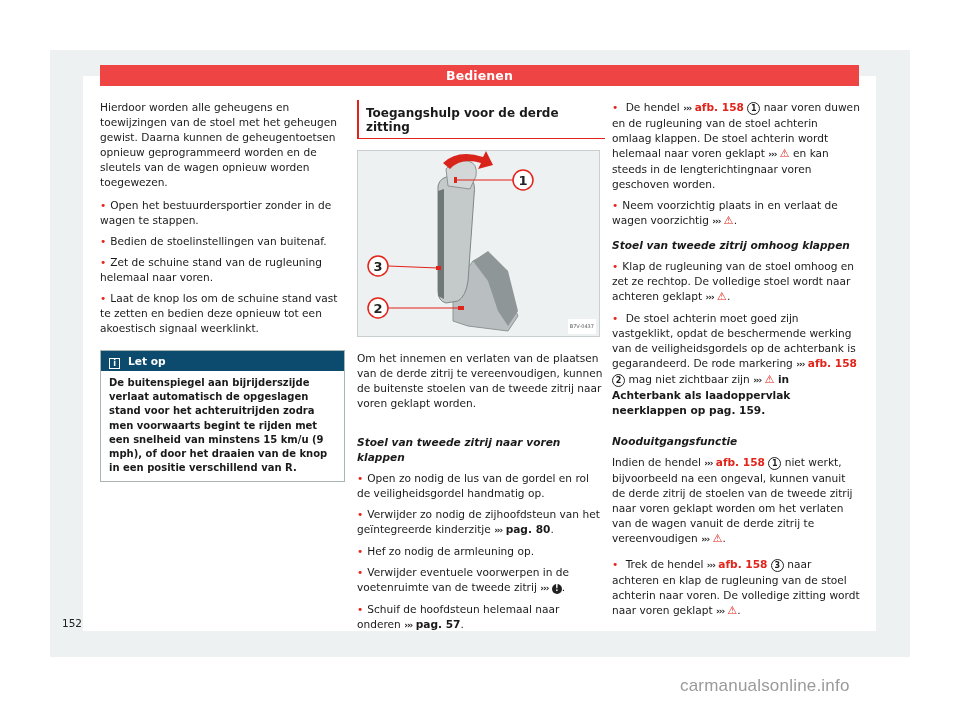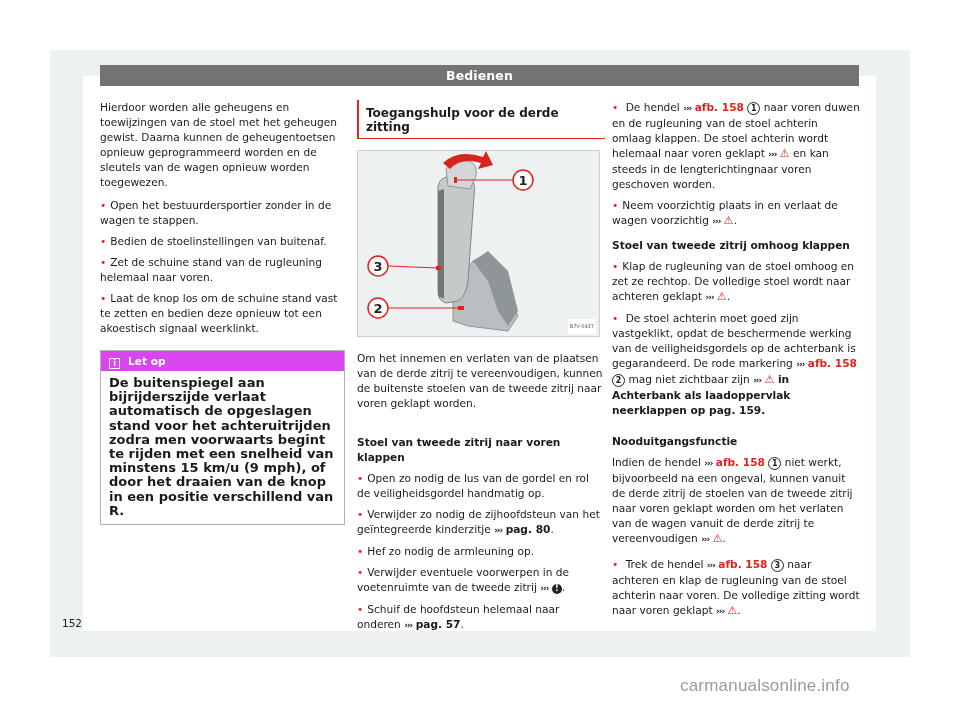--- a/index.html
+++ b/index.html
@@ -10,21 +10,21 @@
   .frame {
     position: absolute; left: 50px; top: 50px; width: 860px; height: 607px;
     background: #edf1f2;
   }
   .sheet {
     position: absolute; left: 83px; top: 76px; width: 793px; height: 555px;
     background: #ffffff;
   }
   .header-bar {
     position: absolute; left: 100px; top: 65px; width: 759px; height: 21px;
-    background: #737373; color: #ffffff; font-weight: bold; font-size: 12.5px;
+    background: #ef4444; color: #ffffff; font-weight: bold; font-size: 12.5px;
     text-align: center; line-height: 21px; letter-spacing: 0.1px;
   }
   .page-num {
     position: absolute; left: 62px; top: 617px; font-size: 10.5px; color: #222;
   }
   .watermark {
     position: absolute; left: 680px; top: 676px; font-size: 17px; color: #9a9a9a;
     font-family: "Liberation Sans", sans-serif; letter-spacing: 0.2px;
   }
   .col { position: absolute; font-size: 10.6px; line-height: 15px; }
@@ -43,33 +43,33 @@
   .warn { color: #e2231a; font-size: 11px; }
   .excl {
     display: inline-block; width: 10px; height: 10px; background: #222; color: #fff;
     border-radius: 50%; font-size: 8px; line-height: 10px; text-align: center; font-weight: bold;
   }
   .section-title {
     font-weight: bold; font-size: 12px; padding: 6px 0 4px 7px;
     border-left: 2px solid #e2231a; border-bottom: 1px solid #e2231a;
     margin-bottom: 11px; line-height: 14px;
   }
-  .subhead { font-weight: bold; margin-bottom: 5px; }
+  .subhead { font-weight: bold; margin-bottom: 5px; font-style: italic; }
   .note-box {
     margin-top: 14px; border: 1px solid #a8b5b4;
   }
   .note-head {
-    background: #d946ef; color: #fff; font-weight: bold; height: 20px; line-height: 20px;
+    background: #0c4a6e; color: #fff; font-weight: bold; height: 20px; line-height: 20px;
     padding-left: 8px; font-size: 10.6px;
   }
   .note-icon {
     display: inline-block; width: 9px; height: 9px; border: 1px solid #fff; font-size: 8px;
     line-height: 9px; text-align: center; margin-right: 8px; vertical-align: -1px;
   }
-  .note-body { padding: 5px 8px 6px 8px; font-weight: bold; font-size: 13px; line-height: 14.2px; }
+  .note-body { padding: 5px 8px 6px 8px; font-weight: bold; font-size: 10px; line-height: 14.2px; }
   .figure {
     border: 1px solid #c9cfd0; width: 241px; margin-bottom: 14px;
   }
   .figure-img { width: 241px; height: 185px; background: #eef1f1; position: relative; }
   .figure-code { position: absolute; right: 3px; bottom: 2px; font-size: 5px; color: #555; background:#fff; padding: 0 2px; }
   .figure-cap { padding: 4px 5px 4px 5px; font-size: 10.3px; line-height: 13.5px; background: #fff; }
 </style>
 </head>
 <body>
 

